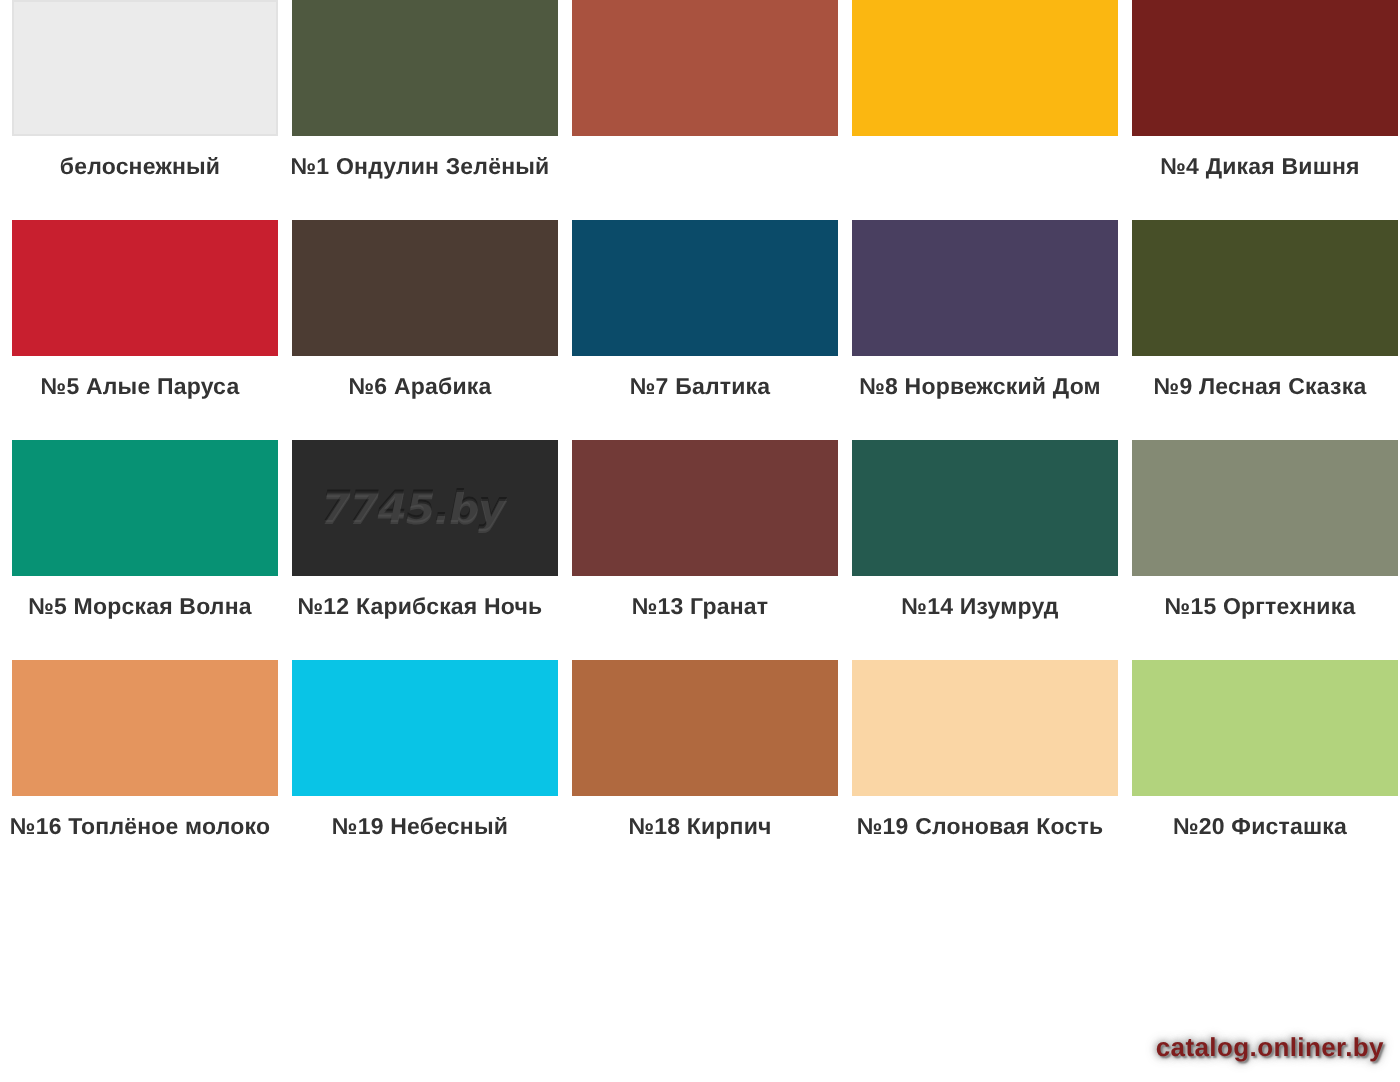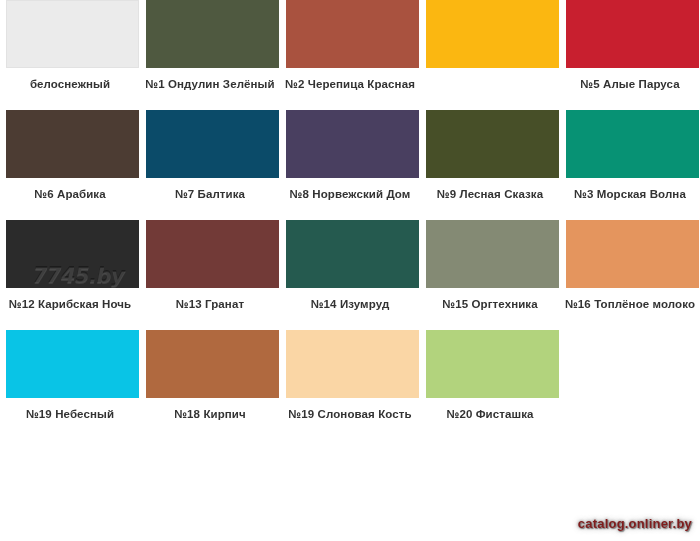--- a/index.html
+++ b/index.html
@@ -53,26 +53,26 @@
     letter-spacing: 0.1px;
     white-space: nowrap;
   }
   
   .chip-wrap {
     position: relative;
     align-self: flex-start;
   }
   .chip-watermark {
     position: absolute;
-    left: 12px;
+    left: 0;
     top: 0;
     width: 133px;
     height: 68px;
     display: flex;
-    align-items: flex-end;
+    align-items: center;
     justify-content: center;
     pointer-events: none;
   }
   .chip-watermark span {
     font-family: "DejaVu Sans", sans-serif;
     font-size: 21px;
     font-weight: bold;
     font-style: italic;
     color: rgba(255,255,255,0.055);
     text-shadow: 0 1px 0 rgba(255,255,255,0.10), 0 -1px 0 rgba(0,0,0,0.35);
@@ -106,29 +106,34 @@
     <div class="swatch-cell">
       <div class="chip-wrap">
         <div class="swatch-chip" style="background-color: rgb(79, 89, 64);"></div>
       </div>
       <div class="swatch-label">№1 Ондулин Зелёный</div>
     </div>
     <div class="swatch-cell">
       <div class="chip-wrap">
         <div class="swatch-chip" style="background-color: rgb(169, 82, 63);"></div>
       </div>
-      <div class="swatch-label">№2 Черепица Красная</div>
     </div>
     <div class="swatch-cell">
       <div class="chip-wrap">
         <div class="swatch-chip" style="background-color: rgb(251, 183, 17);"></div>
       </div>
     </div>
     <div class="swatch-cell">
       <div class="chip-wrap">
+        <div class="swatch-chip" style="background-color: rgb(117, 32, 29);"></div>
+      </div>
+      <div class="swatch-label">№4 Дикая Вишня</div>
+    </div>
+    <div class="swatch-cell">
+      <div class="chip-wrap">
         <div class="swatch-chip" style="background-color: rgb(200, 31, 47);"></div>
       </div>
       <div class="swatch-label">№5 Алые Паруса</div>
     </div>
     <div class="swatch-cell">
       <div class="chip-wrap">
         <div class="swatch-chip" style="background-color: rgb(76, 60, 51);"></div>
       </div>
       <div class="swatch-label">№6 Арабика</div>
     </div>
@@ -147,21 +152,21 @@
     <div class="swatch-cell">
       <div class="chip-wrap">
         <div class="swatch-chip" style="background-color: rgb(71, 79, 40);"></div>
       </div>
       <div class="swatch-label">№9 Лесная Сказка</div>
     </div>
     <div class="swatch-cell">
       <div class="chip-wrap">
         <div class="swatch-chip" style="background-color: rgb(7, 146, 116);"></div>
       </div>
-      <div class="swatch-label">№3 Морская Волна</div>
+      <div class="swatch-label">№5 Морская Волна</div>
     </div>
     <div class="swatch-cell">
       <div class="chip-wrap">
         <div class="swatch-chip" style="background-color: rgb(43, 43, 43);"></div>
         <div class="chip-watermark">
           <span>7745.by</span>
         </div>
       </div>
       <div class="swatch-label">№12 Карибская Ночь</div>
     </div>

